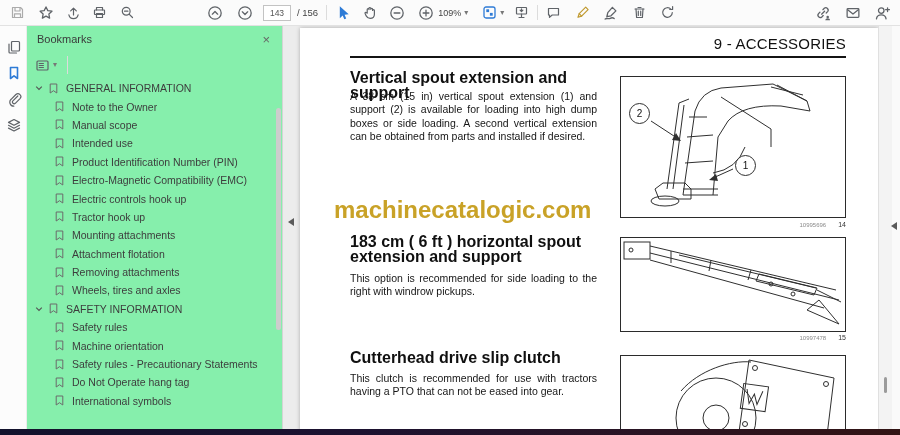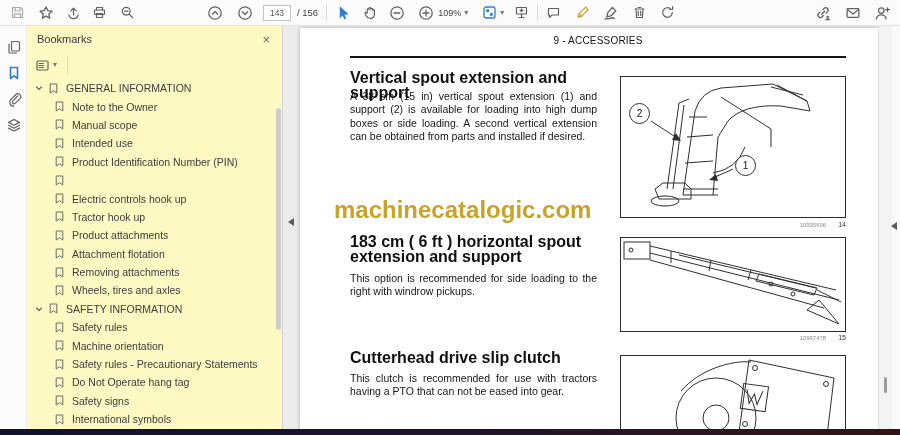--- a/index.html
+++ b/index.html
@@ -23,21 +23,21 @@
   .spacer { flex:1; }
 
   
   .rail { position:absolute; top:26px; left:0; width:27px; bottom:6px;
     background:#fcfcfc; border-right:1px solid #ececec; z-index:4; }
   .rail-btn { width:27px; height:26px; display:flex; align-items:center;
     justify-content:center; }
 
   
   .panel { position:absolute; top:26px; left:27px; width:256px; bottom:6px;
-    background:#fef9c3; border-right:1px solid #d4d4d4; z-index:3; }
+    background:#86efac; border-right:1px solid #d4d4d4; z-index:3; }
   .panel-header { height:26px; display:flex; align-items:center;
     padding:0 10px; }
   .panel-title { font-size:11px; color:#3a3a3a; flex:1; }
   .panel-close { font-size:13px; color:#666; cursor:default; padding:0 2px; }
   .panel-tools { height:26px; display:flex; align-items:center; padding:0 8px; }
   .panel-tools .tb-sep { height:18px; margin:0 10px; }
   .bm-list { position:absolute; top:53px; left:0; right:6px; bottom:0;
     overflow:hidden; }
   .bm-row { height:18.4px; display:flex; align-items:center; cursor:default; }
   .bm-top { padding-left:8px; }
@@ -62,21 +62,21 @@
     height:16px; background:#9b9b9b; border-radius:2px; }
   .nav-tri-left { position:absolute; left:5px; top:192px; width:0; height:0;
     border-top:4px solid transparent; border-bottom:4px solid transparent;
     border-right:6px solid #5a5a5a; }
   .nav-tri-right { position:absolute; right:3px; top:196px; width:0; height:0;
     border-top:4px solid transparent; border-bottom:4px solid transparent;
     border-right:6px solid #5a5a5a; }
 
   
   .pg-header { position:absolute; left:50px; top:7px; width:496px;
-    text-align:center; font-size:10px; color:#111; letter-spacing:0.2px; }
+    text-align:right; font-size:15px; color:#111; letter-spacing:0.2px; }
   .pg-rule { position:absolute; left:50px; top:28px; width:496px; height:2px;
     background:#141414; }
   .sec-head { position:absolute; left:50px; width:252px; font-size:16px;
     font-weight:bold; color:#101010; line-height:15px; }
   .sec-body { position:absolute; left:50px; width:247px; font-size:10.5px;
     color:#161616; line-height:13.4px; text-align:justify; }
   .watermark { position:absolute; left:34px; top:168px; font-size:24px;
     font-weight:bold; color:#c9a227; letter-spacing:0px; white-space:nowrap; }
   .fig { position:absolute; left:320px; width:226px; background:#fff;
     border:1.5px solid #2b2b2b; overflow:hidden; }
@@ -319,38 +319,39 @@
       <div class="bm-row bm-child">
         <svg class="bm-flag" width="9" height="11" viewBox="0 0 9 11" style="stroke:#6b6b6b;fill:none;stroke-width:1">
           <path d="M1.2 1h6.6v9L4.5 7.7 1.2 10z"></path>
         </svg>
         <span class="bm-label">Product Identification Number (PIN)</span>
       </div>
       <div class="bm-row bm-child">
         <svg class="bm-flag" width="9" height="11" viewBox="0 0 9 11" style="stroke:#6b6b6b;fill:none;stroke-width:1">
           <path d="M1.2 1h6.6v9L4.5 7.7 1.2 10z"></path>
         </svg>
+        <span class="bm-label">Electro-Magnetic Compatibility (EMC)</span>
       </div>
       <div class="bm-row bm-child">
         <svg class="bm-flag" width="9" height="11" viewBox="0 0 9 11" style="stroke:#6b6b6b;fill:none;stroke-width:1">
           <path d="M1.2 1h6.6v9L4.5 7.7 1.2 10z"></path>
         </svg>
         <span class="bm-label">Electric controls hook up</span>
       </div>
       <div class="bm-row bm-child">
         <svg class="bm-flag" width="9" height="11" viewBox="0 0 9 11" style="stroke:#6b6b6b;fill:none;stroke-width:1">
           <path d="M1.2 1h6.6v9L4.5 7.7 1.2 10z"></path>
         </svg>
         <span class="bm-label">Tractor hook up</span>
       </div>
       <div class="bm-row bm-child">
         <svg class="bm-flag" width="9" height="11" viewBox="0 0 9 11" style="stroke:#6b6b6b;fill:none;stroke-width:1">
           <path d="M1.2 1h6.6v9L4.5 7.7 1.2 10z"></path>
         </svg>
-        <span class="bm-label">Product attachments</span>
+        <span class="bm-label">Mounting attachments</span>
       </div>
       <div class="bm-row bm-child">
         <svg class="bm-flag" width="9" height="11" viewBox="0 0 9 11" style="stroke:#6b6b6b;fill:none;stroke-width:1">
           <path d="M1.2 1h6.6v9L4.5 7.7 1.2 10z"></path>
         </svg>
         <span class="bm-label">Attachment flotation</span>
       </div>
       <div class="bm-row bm-child">
         <svg class="bm-flag" width="9" height="11" viewBox="0 0 9 11" style="stroke:#6b6b6b;fill:none;stroke-width:1">
           <path d="M1.2 1h6.6v9L4.5 7.7 1.2 10z"></path>
@@ -388,26 +389,20 @@
         <svg class="bm-flag" width="9" height="11" viewBox="0 0 9 11" style="stroke:#6b6b6b;fill:none;stroke-width:1">
           <path d="M1.2 1h6.6v9L4.5 7.7 1.2 10z"></path>
         </svg>
         <span class="bm-label">Safety rules - Precautionary Statements</span>
       </div>
       <div class="bm-row bm-child">
         <svg class="bm-flag" width="9" height="11" viewBox="0 0 9 11" style="stroke:#6b6b6b;fill:none;stroke-width:1">
           <path d="M1.2 1h6.6v9L4.5 7.7 1.2 10z"></path>
         </svg>
         <span class="bm-label">Do Not Operate hang tag</span>
-      </div>
-      <div class="bm-row bm-child">
-        <svg class="bm-flag" width="9" height="11" viewBox="0 0 9 11" style="stroke:#6b6b6b;fill:none;stroke-width:1">
-          <path d="M1.2 1h6.6v9L4.5 7.7 1.2 10z"></path>
-        </svg>
-        <span class="bm-label">Safety signs</span>
       </div>
       <div class="bm-row bm-child">
         <svg class="bm-flag" width="9" height="11" viewBox="0 0 9 11" style="stroke:#6b6b6b;fill:none;stroke-width:1">
           <path d="M1.2 1h6.6v9L4.5 7.7 1.2 10z"></path>
         </svg>
         <span class="bm-label">International symbols</span>
       </div>
     </div>
   <div class="panel-scroll"></div>
 </div>

